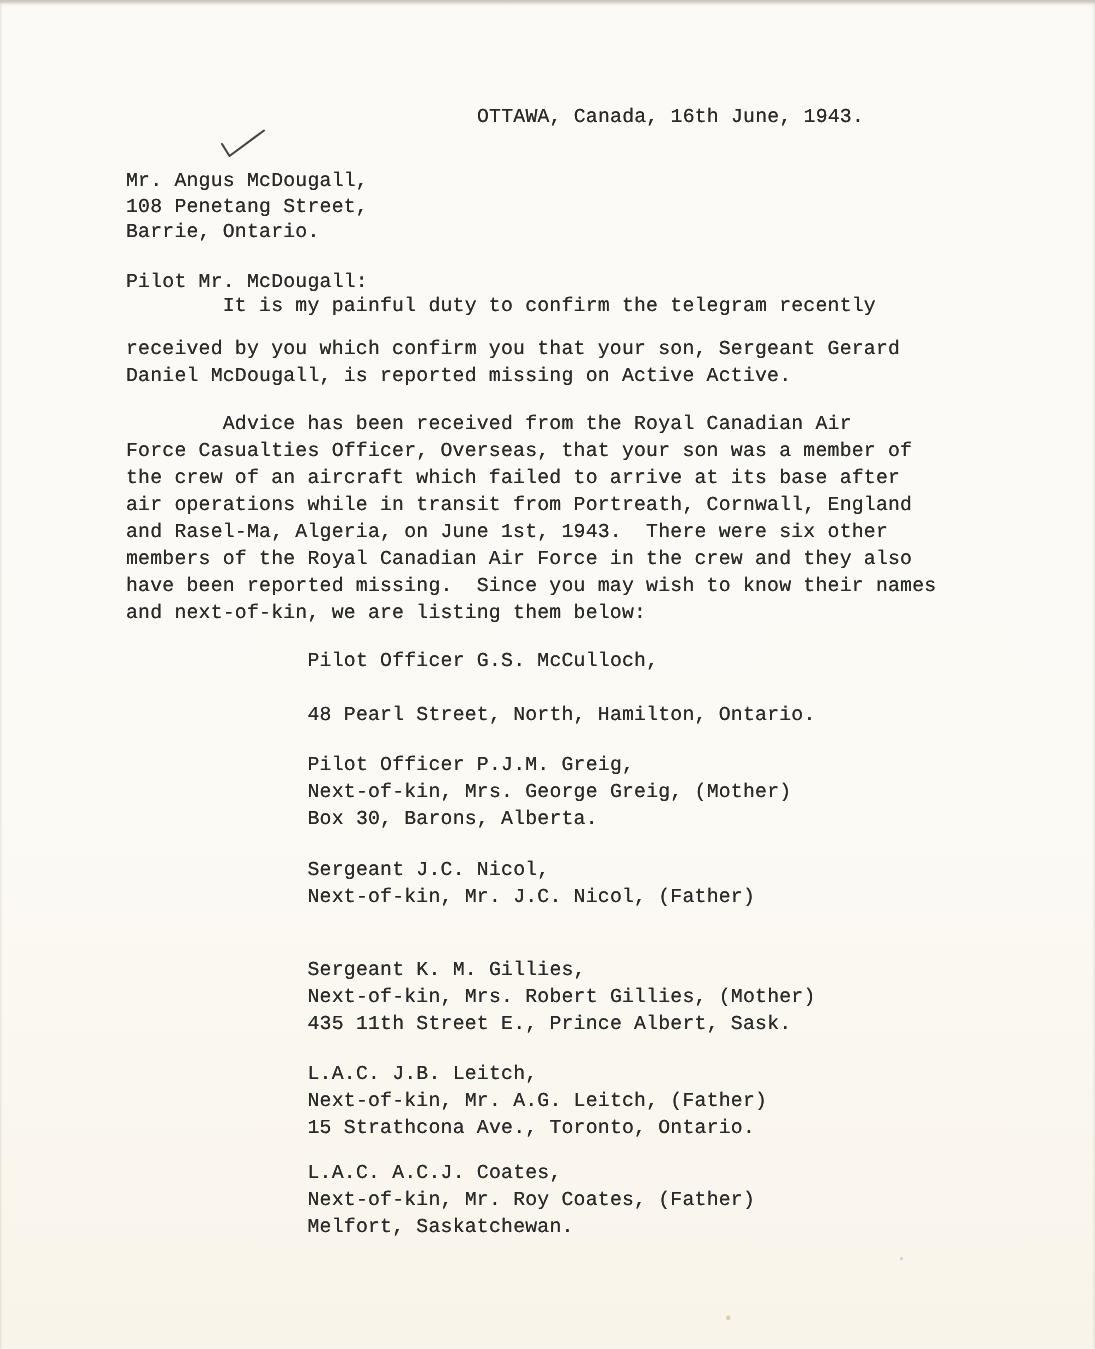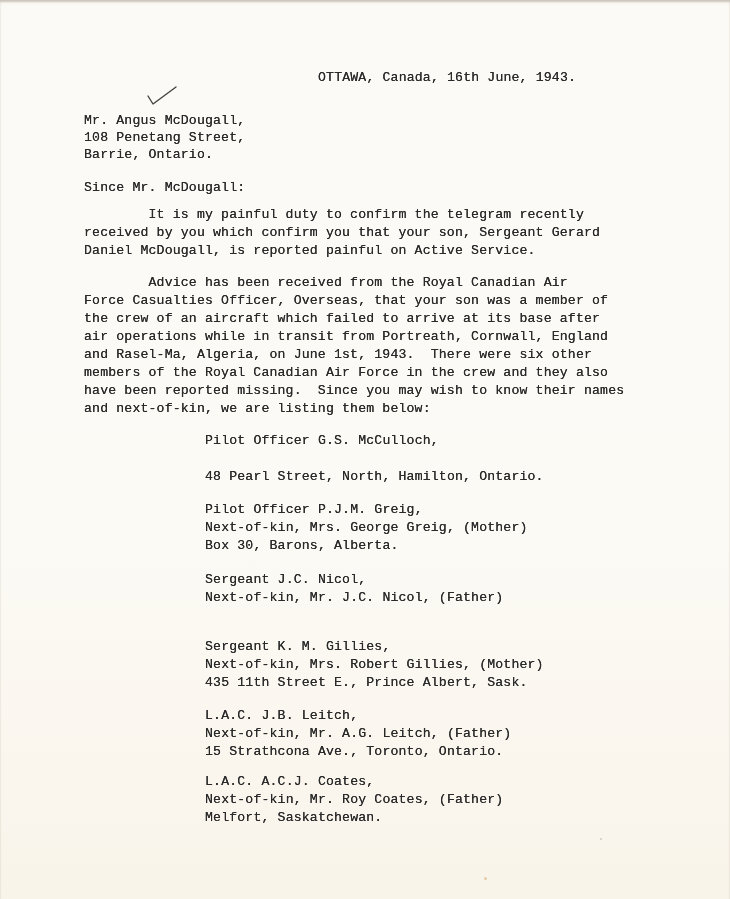--- a/index.html
+++ b/index.html
@@ -53,25 +53,25 @@
   <div class="line" style="left:318px; top:58px;margin-top:12px;">OTTAWA, Canada, 16th June, 1943.</div>
 
   <svg class="checkmark" viewBox="0 0 34 24">
     <path d="M2 12 L7 20 L30 3" fill="none" stroke="#444" stroke-width="1.4" stroke-linecap="round" stroke-linejoin="round"></path>
   </svg>
 
   <div class="line" style="left:84px; top:113px;">Mr. Angus McDougall,</div>
   <div class="line" style="left:84px; top:130px;">108 Penetang Street,</div>
   <div class="line" style="left:84px; top:147px;">Barrie, Ontario.</div>
 
-  <div class="line" style="left:84px; top:180px;">Since Mr. McDougall:</div>
+  <div class="line" style="left:84px; top:180px;">Pilot Mr. McDougall:</div>
 
-  <div class="line" style="left:84px; top:207px;text-align:right;">        It is my painful duty to confirm the telegram recently</div>
+  <div class="line" style="left:84px; top:196px;text-align:right;">        It is my painful duty to confirm the telegram recently</div>
   <div class="line" style="left:84px; top:225px;">received by you which confirm you that your son, Sergeant Gerard</div>
-  <div class="line" style="left:84px; top:243px;">Daniel McDougall, is reported painful on Active Service.</div>
+  <div class="line" style="left:84px; top:243px;">Daniel McDougall, is reported missing on Active Active.</div>
 
   <div class="line" style="left:84px; top:275px;">        Advice has been received from the Royal Canadian Air</div>
   <div class="line" style="left:84px; top:293px;">Force Casualties Officer, Overseas, that your son was a member of</div>
   <div class="line" style="left:84px; top:311px;">the crew of an aircraft which failed to arrive at its base after</div>
   <div class="line" style="left:84px; top:329px;">air operations while in transit from Portreath, Cornwall, England</div>
   <div class="line" style="left:84px; top:347px;">and Rasel-Ma, Algeria, on June 1st, 1943.  There were six other</div>
   <div class="line" style="left:84px; top:365px;">members of the Royal Canadian Air Force in the crew and they also</div>
   <div class="line" style="left:84px; top:383px;">have been reported missing.  Since you may wish to know their names</div>
   <div class="line" style="left:84px; top:401px;">and next-of-kin, we are listing them below:</div>
 

